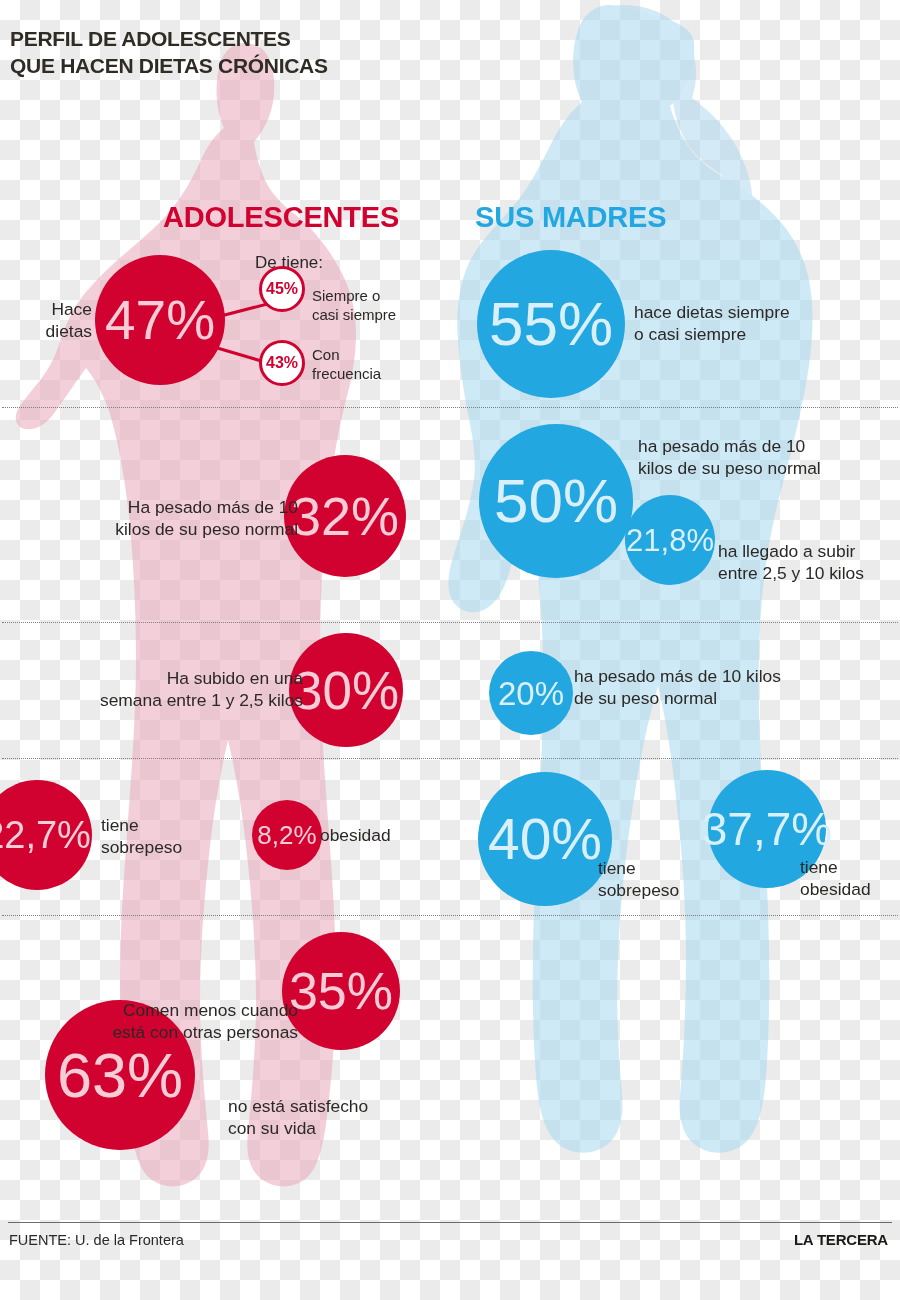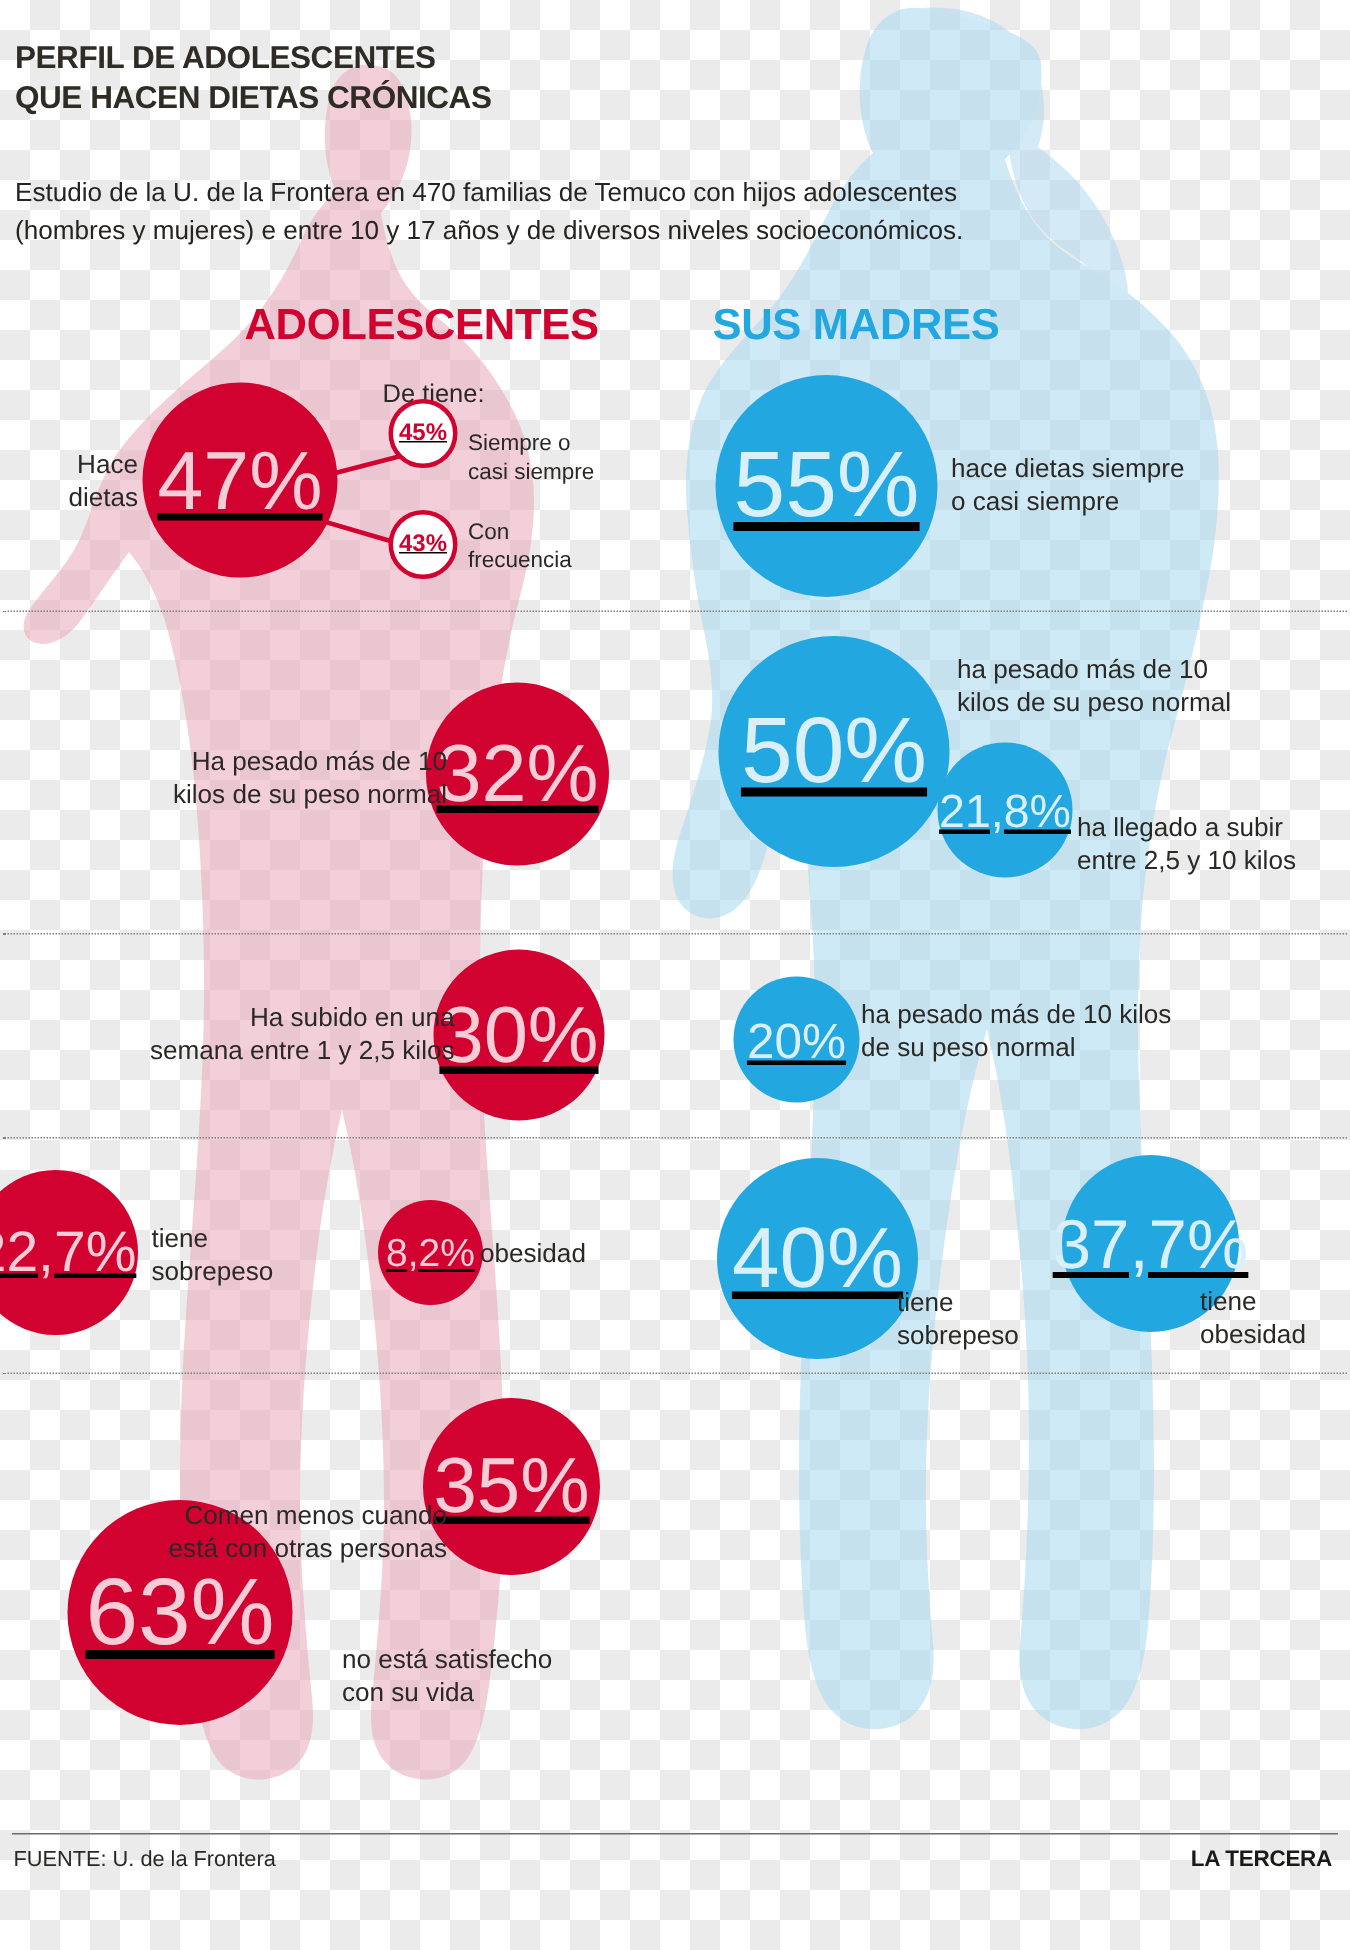--- a/index.html
+++ b/index.html
@@ -70,21 +70,20 @@
     border-top: 1.5px dotted #7f7f7f;
   }
 
   
   .circle {
     position: absolute;
     border-radius: 50%;
     display: flex;
     align-items: center;
     justify-content: center;
-    text-decoration: underline;
   }
   .circle.red  { background: #d1022f; }
   .circle.blue { background: #22a7e0; }
   .circle .pct {
     color: #f6cdd7;
     font-weight: 300;
     white-space: nowrap;
     line-height: 1;
   }
   .circle.blue .pct { color: #d9f0fb; }
@@ -249,22 +248,20 @@
         C706,108 724,124 736,146 C748,168 754,190 752,208
         C744,196 730,180 712,168 C700,160 690,150 684,138
         C676,122 672,104 672,88
         C660,98 640,102 622,98 C606,94 594,84 588,70
         C582,54 586,24 600,8 Z"></path>
     </g>
   </svg>
 
   <div class="title">PERFIL DE ADOLESCENTES
  QUE HACEN DIETAS CRÓNICAS</div>
-  <div class="subtitle">Estudio de la U. de la Frontera en 470 familias de Temuco con hijos adolescentes
-(hombres y mujeres) e entre 10 y 17 años y de diversos niveles socioeconómicos.</div>
 
   <div class="col-head blue">SUS MADRES</div>
   <div class="col-head red">ADOLESCENTES</div>
 
   <div class="divider" style="top:407px"></div>
   <div class="divider" style="top:622px"></div>
   <div class="divider" style="top:758px"></div>
   <div class="divider" style="top:915px"></div>
 
   <div class="label r" style="left:0px; top:299px; width:92px;">Hace

